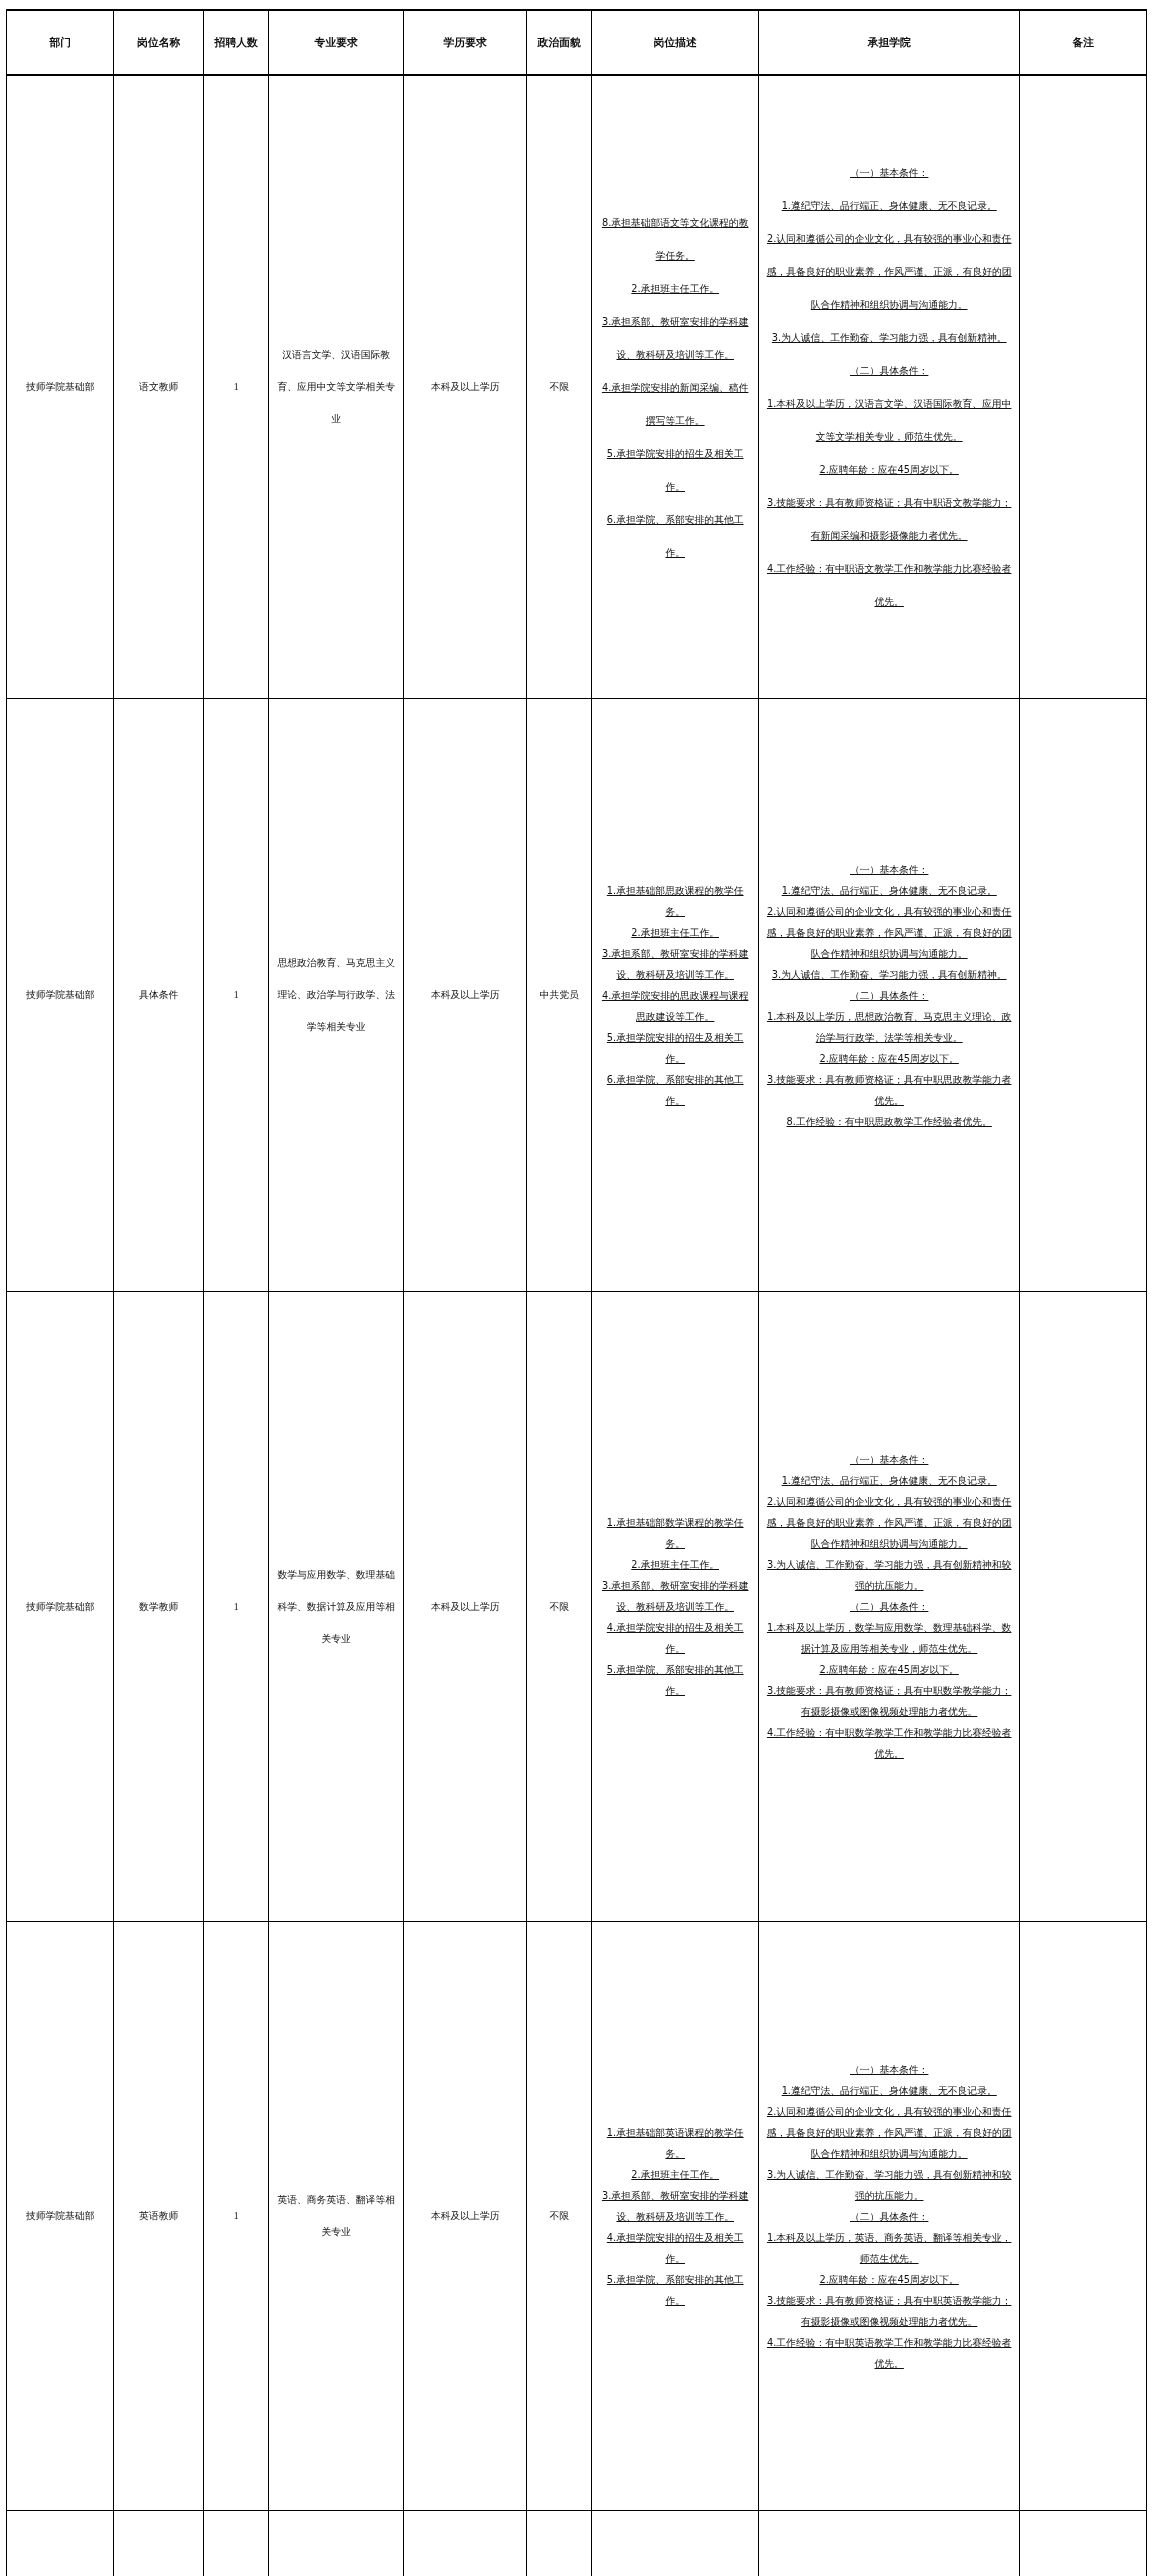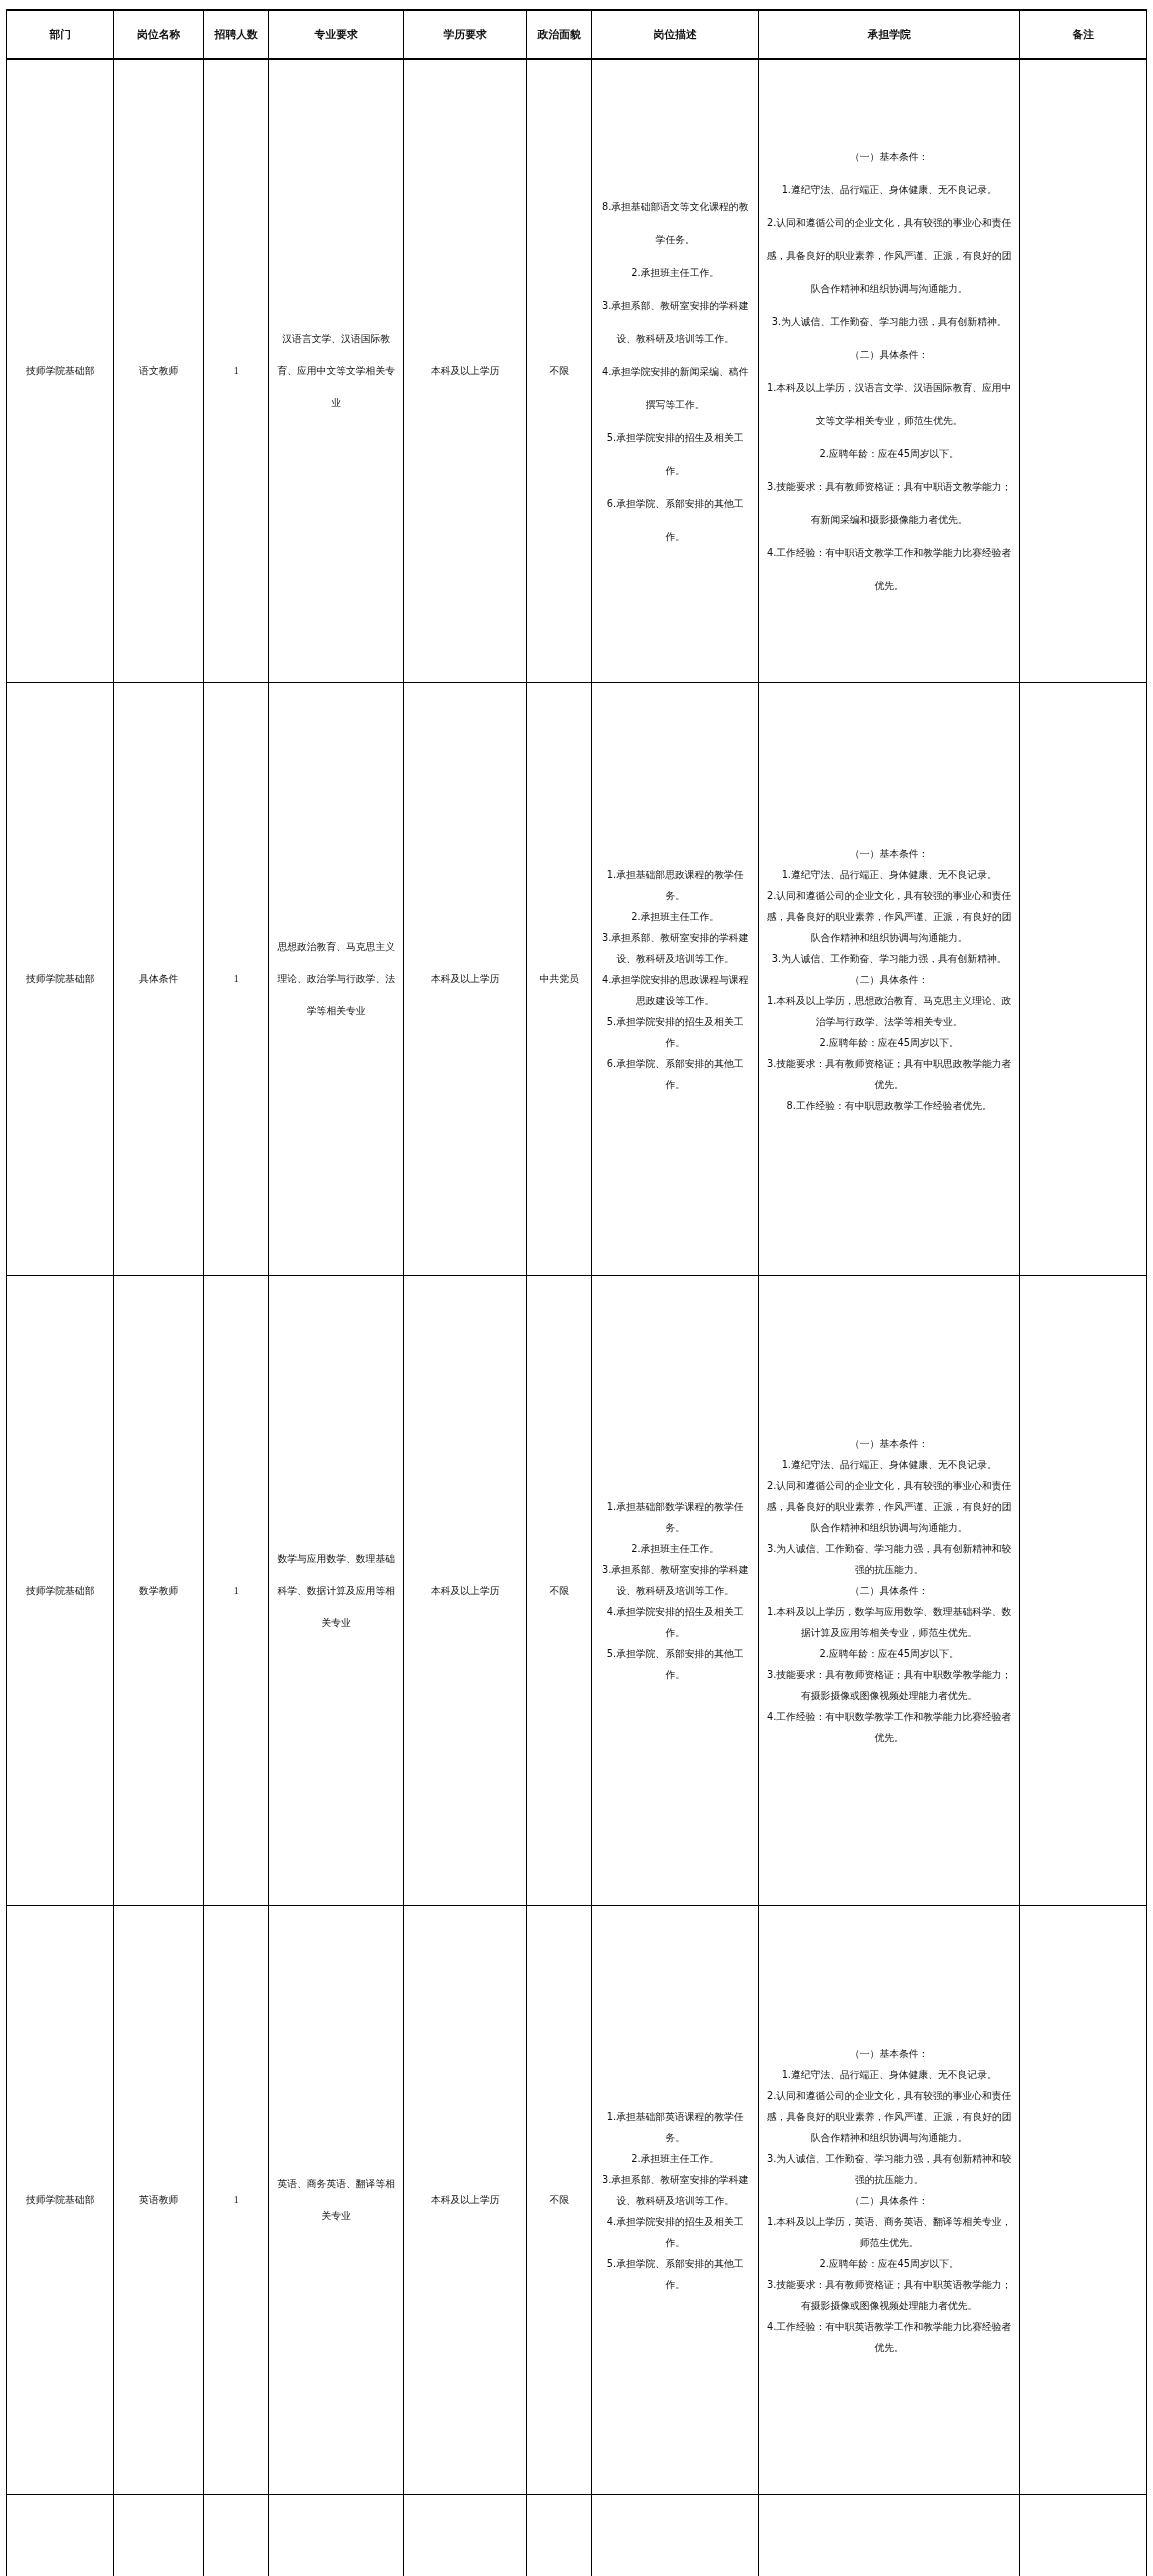--- a/index.html
+++ b/index.html
@@ -6,27 +6,27 @@
   body { width: 1154px; height: 3972px; position: relative; overflow: hidden;
          font-family: "DejaVu Sans", "Liberation Sans", sans-serif; color: #111111; }
   table.jobs {
     position: absolute; left: 6.2px; top: 8.8px;
     width: 1141px; border-collapse: collapse; table-layout: fixed;
   }
   table.jobs th, table.jobs td {
     border: 1px solid #000000; text-align: center; vertical-align: middle;
     padding: 0 5.2px; word-break: break-all;
   }
-  table.jobs thead tr { height: 49px; }
+  table.jobs thead tr { height: 65px; }
   table.jobs thead th {
     font-weight: bold; font-size: 10.8px; line-height: 29px; border-bottom: 2.6px solid #000;
   }
   table.jobs { border-top: 2.6px solid #000; border-bottom: 2.6px solid #000; }
   table.jobs td { font-size: 9.8px; line-height: 32px; }
-  td.desc, td.qual { font-size: 9.8px; line-height: 21px; padding: 0 6.2px; }
+  td.desc, td.qual { font-size: 9.8px; line-height: 21px; padding: 0 6.2px; text-decoration: underline; }
   tr.r0 { height: 624px; }
   tr.r1 { height: 593px; }
   tr.r2 { height: 630px; }
   tr.r3 { height: 589px; }
   tr.r4 { height: 691px; }
   tr.r0 td.desc, tr.r0 td.qual, tr.r4 td.desc, tr.r4 td.qual, tr.r5 td.desc, tr.r5 td.qual { line-height: 33px; }
   tr.r1 td.desc, tr.r1 td.qual, tr.r2 td.desc, tr.r2 td.qual, tr.r3 td.desc, tr.r3 td.qual { line-height: 21px; }
   .line { display: block; }
   td.num { font-family: "Liberation Serif", serif; }
 </style>

